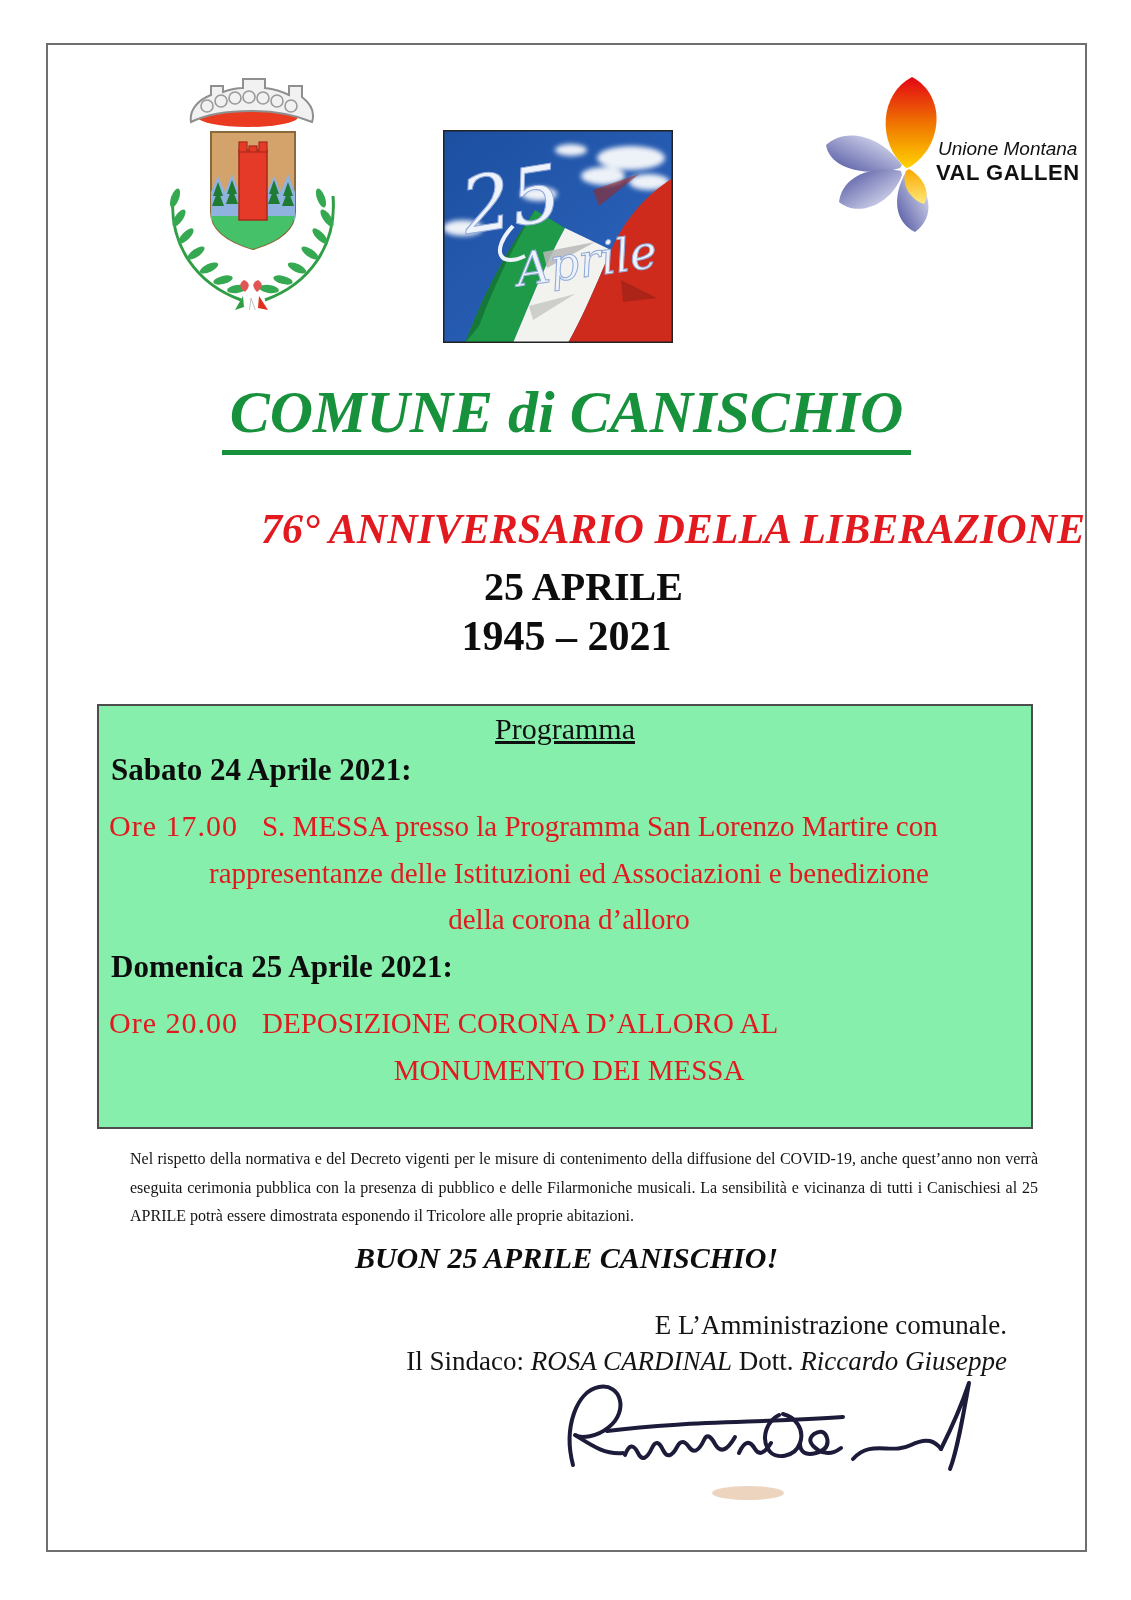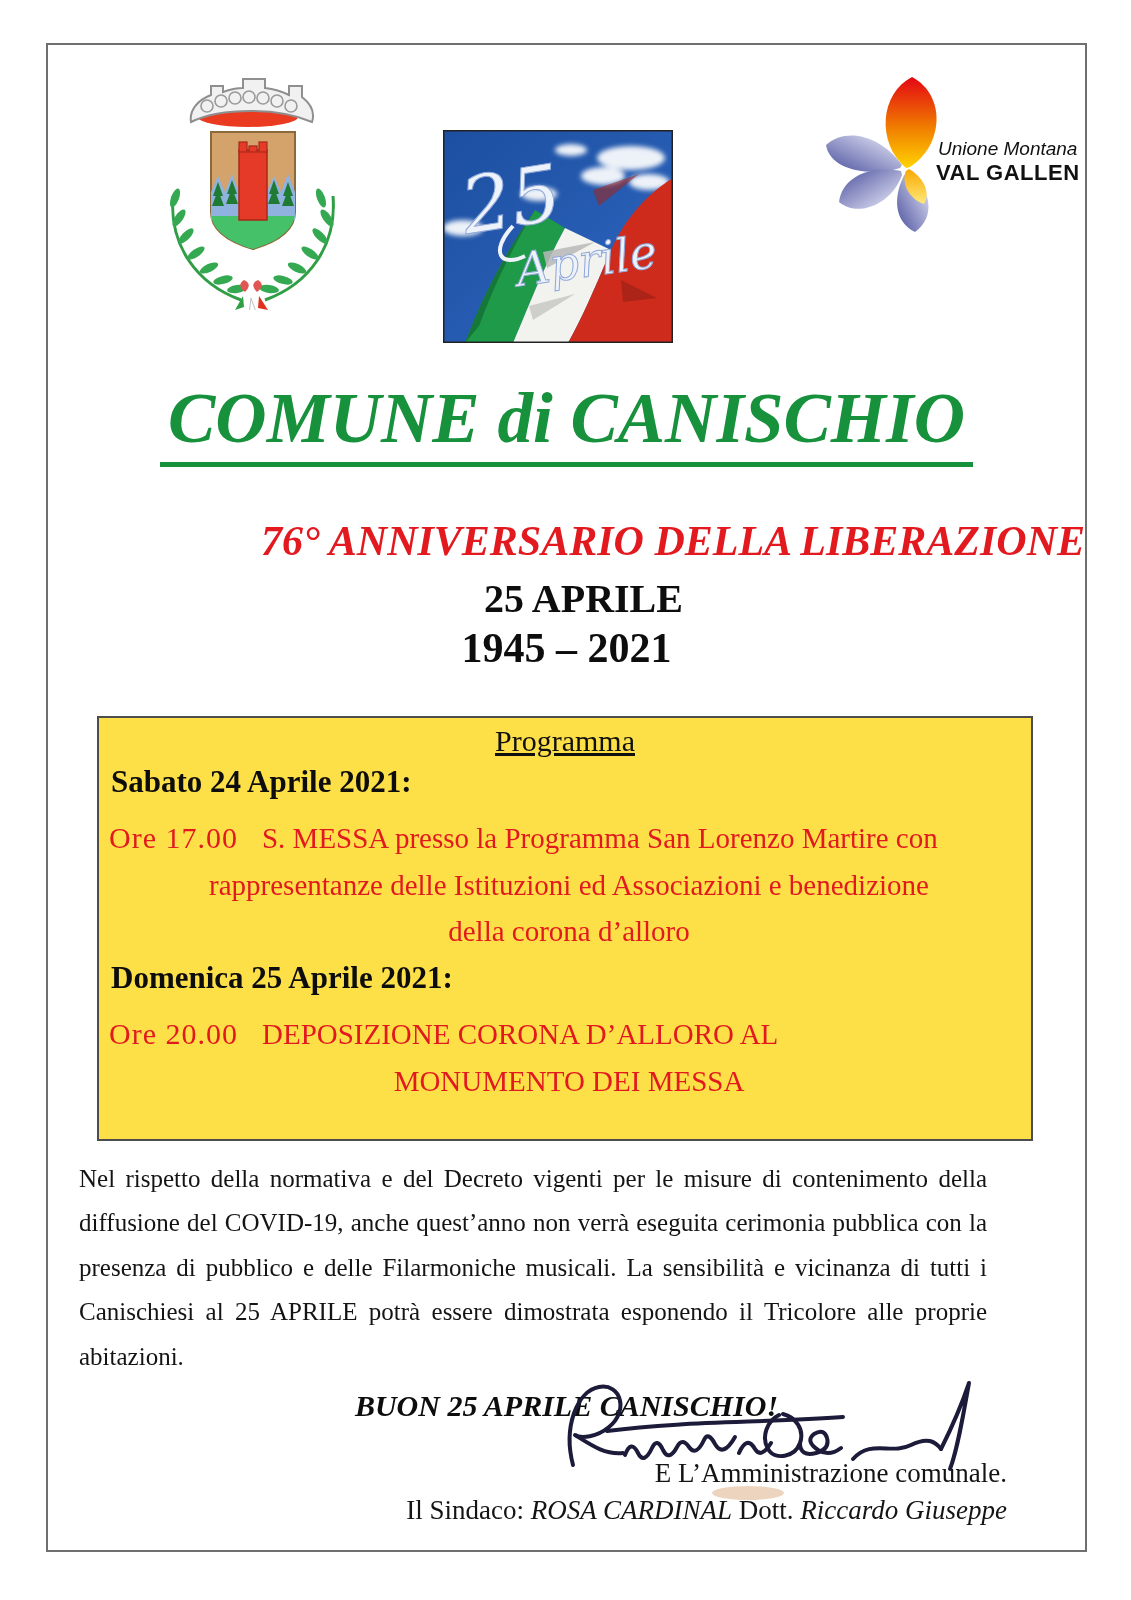--- a/index.html
+++ b/index.html
@@ -10,50 +10,50 @@
   .page{
     position:absolute;left:46px;top:43px;width:1037px;height:1505px;
     border:2px solid #6f6f6f;background:#ffffff;box-sizing:content-box;
   }
   .logo-row{position:relative;height:310px;}
   .coat-svg{position:absolute;left:105px;top:25px;}
   .flag-svg{position:absolute;left:395px;top:85px;}
   .union-svg{position:absolute;left:740px;top:20px;}
 
   .main-title{
-    margin:26px 0 0;text-align:center;font-size:71px;font-weight:bold;font-style:italic;
+    margin:26px 0 0;text-align:center;font-size:60px;font-weight:bold;font-style:italic;
     color:#17913C;line-height:1.05;
   }
   .main-title .underlined{
     display:inline-block;border-bottom:5px solid #17913C;padding:0 8px 6px;
   }
   .anniversary{
     margin-top:50px;text-align:right;font-size:42px;font-weight:bold;font-style:italic;
     color:#E21A1F;
   }
   .date-big{margin-top:10px;text-align:center;font-size:40px;font-weight:bold;color:#0d0d0d;padding-left:34px;}
   .years{margin-top:2px;text-align:center;font-size:42px;font-weight:bold;color:#0d0d0d;}
 
   .program-box{
     margin:44px 0 0 49px;width:936px;box-sizing:border-box;
-    border:2px solid #4d4d4d;padding:6px 0 28px;background:#fde047;
+    border:2px solid #4d4d4d;padding:6px 0 28px;background:#86efac;
   }
   .prog-title{
     text-align:center;font-size:30px;text-decoration:underline;color:#101010;
   }
   .prog-day{
     font-size:31px;font-weight:bold;color:#0d0d0d;padding-left:12px;margin-top:6px;
   }
   .event{color:#E21A1F;font-size:29px;margin:14px 0 6px;line-height:1.6;}
   .event-first{display:block;text-align:left;padding-left:10px;}
   .ore{font-size:30px;margin-right:24px;letter-spacing:1px;}
   .event-cont{display:block;text-align:center;padding-left:8px;}
 
   .notice{
-    margin:16px 0 0 31px;width:908px;font-size:25px;line-height:1.78;
+    margin:16px 0 0 82px;width:908px;font-size:16px;line-height:1.78;
     text-align:justify;color:#141414;
   }
   .greeting{
     margin-top:10px;text-align:center;font-size:30px;font-weight:bold;font-style:italic;color:#0d0d0d;
   }
   .sindaco{
     margin-top:32px;text-align:right;padding-right:78px;font-size:27px;color:#141414;line-height:1.35;
   }
   .sindaco .it{font-style:italic;}
   .signature-svg{position:absolute;left:495px;top:1322px;pointer-events:none;}

